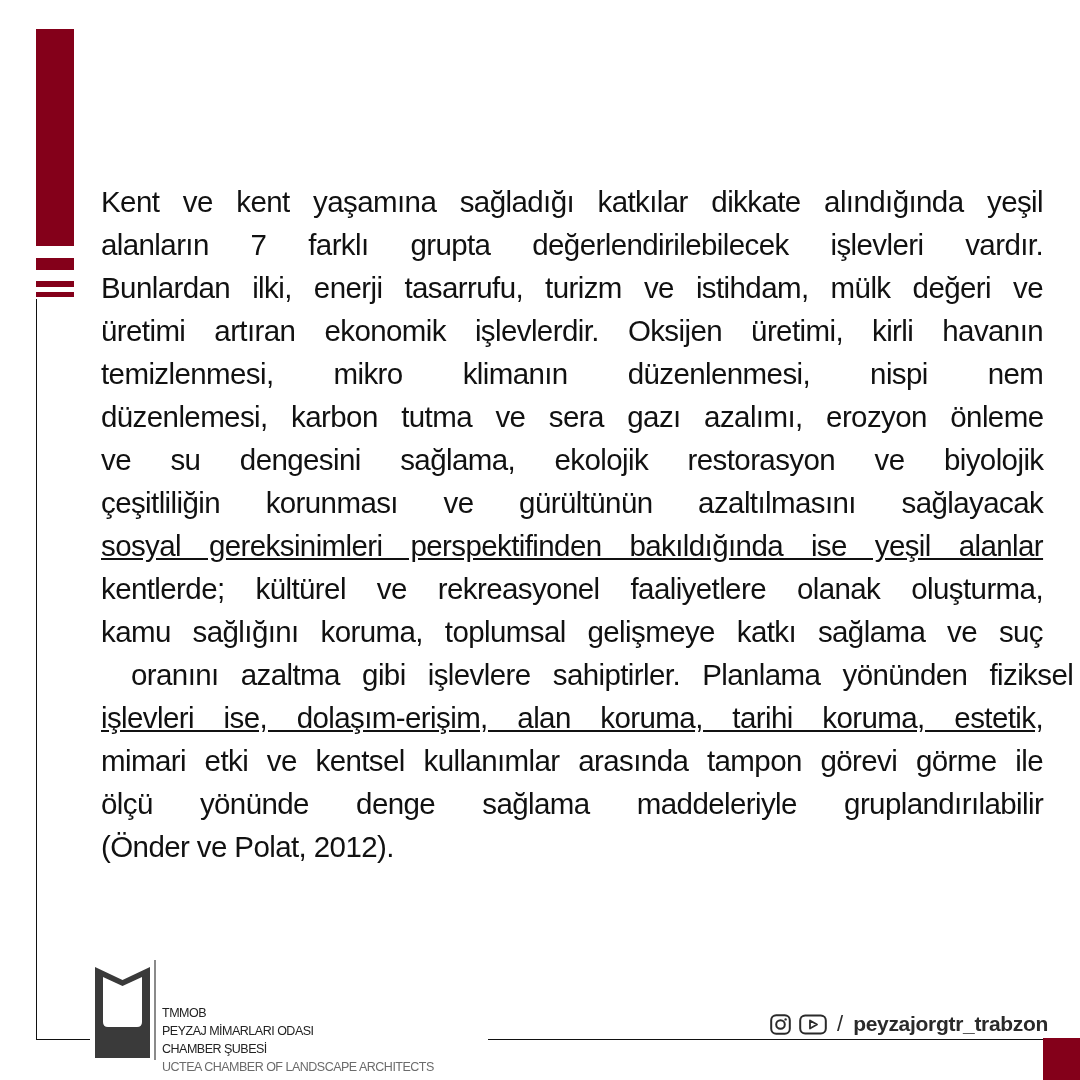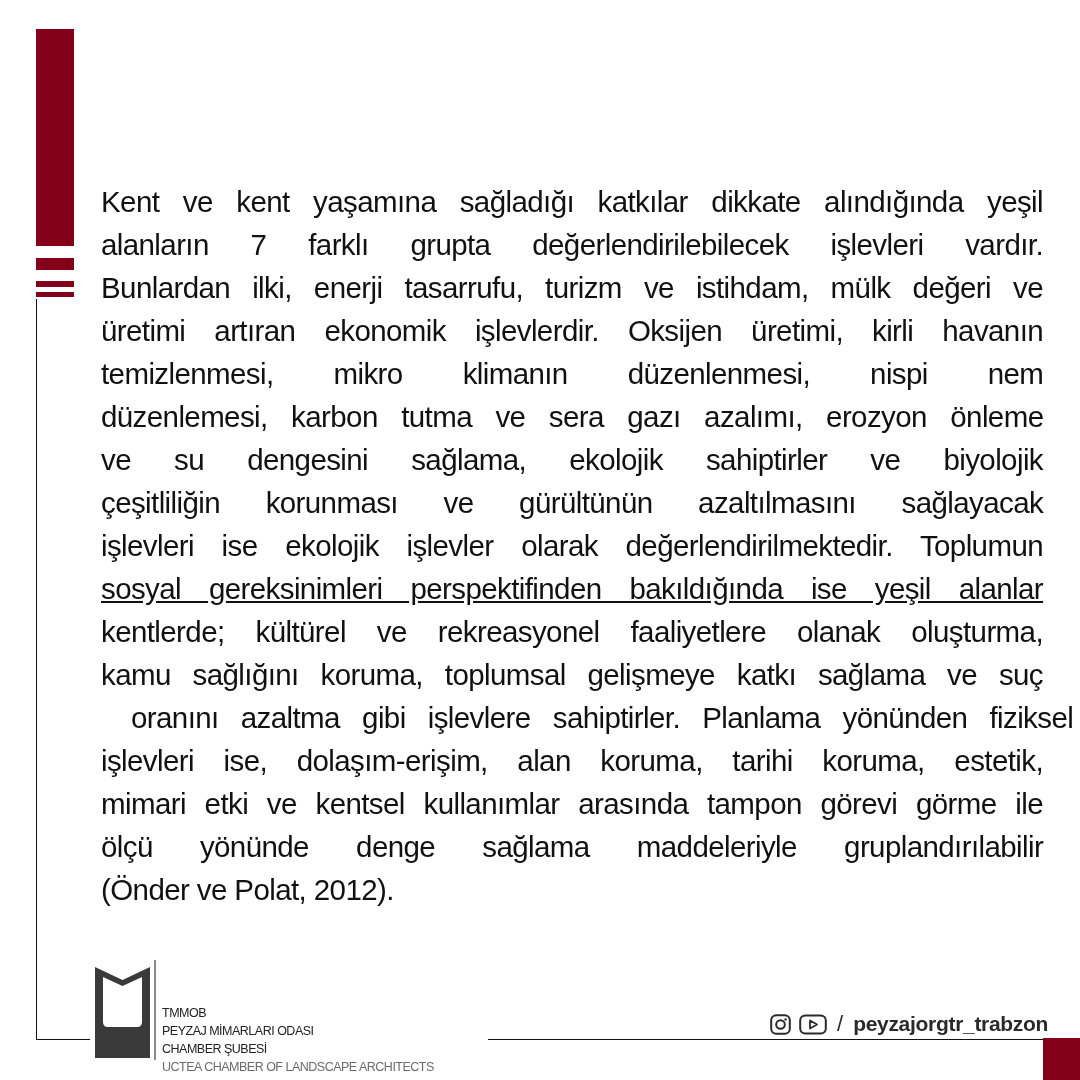--- a/index.html
+++ b/index.html
@@ -41,28 +41,27 @@
 <div class="abs" id="frame-hline-right"></div>
 <div class="abs red" id="corner-square"></div>
 
 <div class="abs" id="body-text">
   <span class="line" style="white-space: nowrap; display: block; word-spacing: 15.875px;">Kent ve kent yaşamına sağladığı katkılar dikkate alındığında yeşil</span>
   <span class="line" style="white-space: nowrap; display: block; word-spacing: 34.1667px;">alanların 7 farklı grupta değerlendirilebilecek işlevleri vardır.</span>
   <span class="line" style="white-space: nowrap; display: block; word-spacing: 14.4444px;">Bunlardan ilki, enerji tasarrufu, turizm ve istihdam, mülk değeri ve</span>
   <span class="line" style="white-space: nowrap; display: block; word-spacing: 21.4286px;">üretimi artıran ekonomik işlevlerdir. Oksijen üretimi, kirli havanın</span>
   <span class="line" style="white-space: nowrap; display: block; word-spacing: 52.4px;">temizlenmesi, mikro klimanın düzenlenmesi, nispi nem</span>
   <span class="line" style="white-space: nowrap; display: block; word-spacing: 15.875px;">düzenlemesi, karbon tutma ve sera gazı azalımı, erozyon önleme</span>
-  <span class="line" style="white-space: nowrap; display: block; word-spacing: 31.8571px;">ve su dengesini sağlama, ekolojik sahiptirler ve biyolojik</span>
+  <span class="line" style="white-space: nowrap; display: block; word-spacing: 31.8571px;">ve su dengesini sağlama, ekolojik restorasyon ve biyolojik</span>
   <span class="line" style="white-space: nowrap; display: block; word-spacing: 38px;">çeşitliliğin korunması ve gürültünün azaltılmasını sağlayacak</span>
-  <span class="line" style="white-space: nowrap; display: block; word-spacing: 20px;">işlevleri ise ekolojik işlevler olarak değerlendirilmektedir. Toplumun</span>
   <span class="line" style="white-space: nowrap; display: block; word-spacing: 20.3333px; text-decoration: underline;">sosyal gereksinimleri perspektifinden bakıldığında ise yeşil alanlar</span>
   <span class="line" style="white-space: nowrap; display: block; word-spacing: 23.3333px;">kentlerde; kültürel ve rekreasyonel faaliyetlere olanak oluşturma,</span>
   <span class="line" style="white-space: nowrap; display: block; word-spacing: 14.25px;">kamu sağlığını koruma, toplumsal gelişmeye katkı sağlama ve suç</span>
   <span class="line" style="white-space: nowrap; display: block; word-spacing: 14.5714px; margin-left: 30px;">oranını azaltma gibi işlevlere sahiptirler. Planlama yönünden fiziksel</span>
-  <span class="line" style="white-space: nowrap; display: block; word-spacing: 22px;">işlevleri ise, dolaşım-erişim, alan koruma, tarihi koruma, estetik,</span>
+  <span class="line" style="white-space: nowrap; display: block; word-spacing: 22px; text-decoration: underline;">işlevleri ise, dolaşım-erişim, alan koruma, tarihi koruma, estetik,</span>
   <span class="line" style="white-space: nowrap; display: block; word-spacing: 11.1111px;">mimari etki ve kentsel kullanımlar arasında tampon görevi görme ile</span>
   <span class="line" style="white-space: nowrap; display: block; word-spacing: 39.6px;">ölçü yönünde denge sağlama maddeleriyle gruplandırılabilir</span>
   <span class="line last">(Önder ve Polat, 2012).</span>
 </div>
 
 <svg class="abs" id="logo" viewBox="0 0 55 93">
   <path d="M0 2 L27.5 15 L55 2 L55 93 L0 93 Z" fill="#3a3a3a"></path>
   <path d="M8 12 L27.5 21 L47 12 L47 57 Q47 62 42 62 L13 62 Q8 62 8 57 Z" fill="#ffffff"></path>
 </svg>
 <div class="abs" id="logo-divider"></div>

